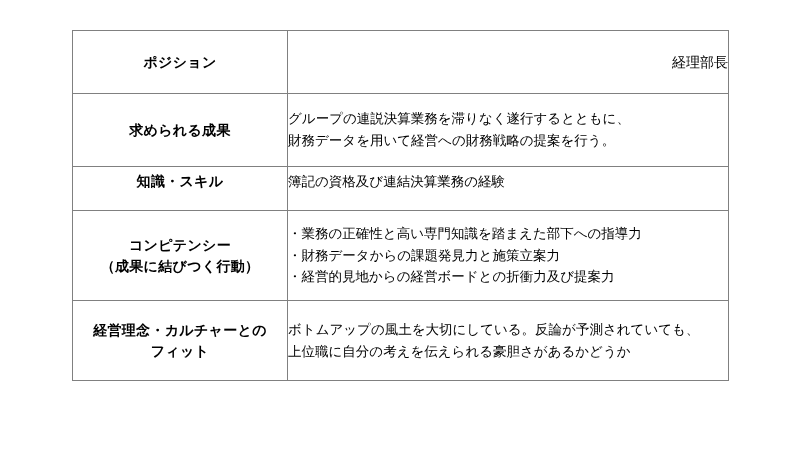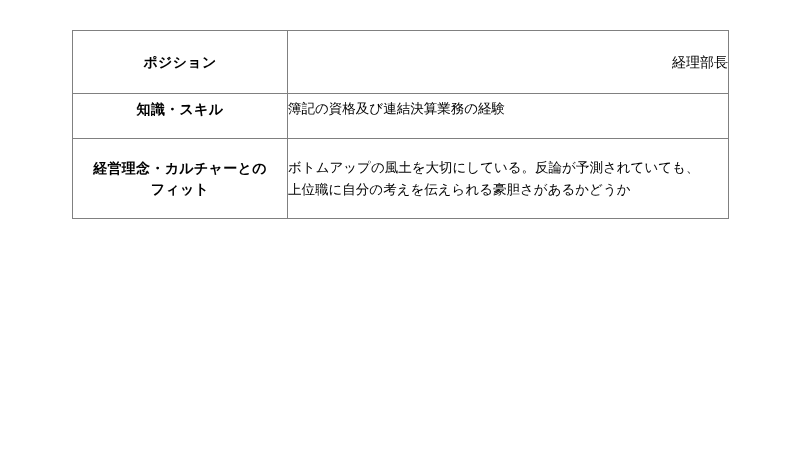--- a/index.html
+++ b/index.html
@@ -108,30 +108,50 @@
     <tbody>
       <tr class="row-position">
         <td class="label-cell">
           <span>ポジション</span>
         </td>
         <td class="value-cell">
           <div class="line">経理部長</div>
         </td>
       </tr>
 
+      <tr class="row-outcome">
+        <td class="label-cell">
+          <span>求められる成果</span>
+        </td>
+        <td class="value-cell">
+          <div class="line">グループの連説決算業務を滞りなく遂行するとともに、</div>
+          <div class="line">財務データを用いて経営への財務戦略の提案を行う。</div>
+        </td>
+      </tr>
 
       <tr class="row-skill">
         <td class="label-cell">
           <span>知識・スキル</span>
         </td>
         <td class="value-cell">
           <div class="line">簿記の資格及び連結決算業務の経験</div>
         </td>
       </tr>
 
+      <tr class="row-competency">
+        <td class="label-cell">
+          <span>コンピテンシー</span>
+          <span class="l2">（成果に結びつく行動）</span>
+        </td>
+        <td class="value-cell">
+          <div class="line">・業務の正確性と高い専門知識を踏まえた部下への指導力</div>
+          <div class="line">・財務データからの課題発見力と施策立案力</div>
+          <div class="line">・経営的見地からの経営ボードとの折衝力及び提案力</div>
+        </td>
+      </tr>
 
       <tr class="row-fit">
         <td class="label-cell">
           <span>経営理念・カルチャーとの</span>
           <span class="l2">フィット</span>
         </td>
         <td class="value-cell">
           <div class="line">ボトムアップの風土を大切にしている。反論が予測されていても、</div>
           <div class="line">上位職に自分の考えを伝えられる豪胆さがあるかどうか</div>
         </td>

